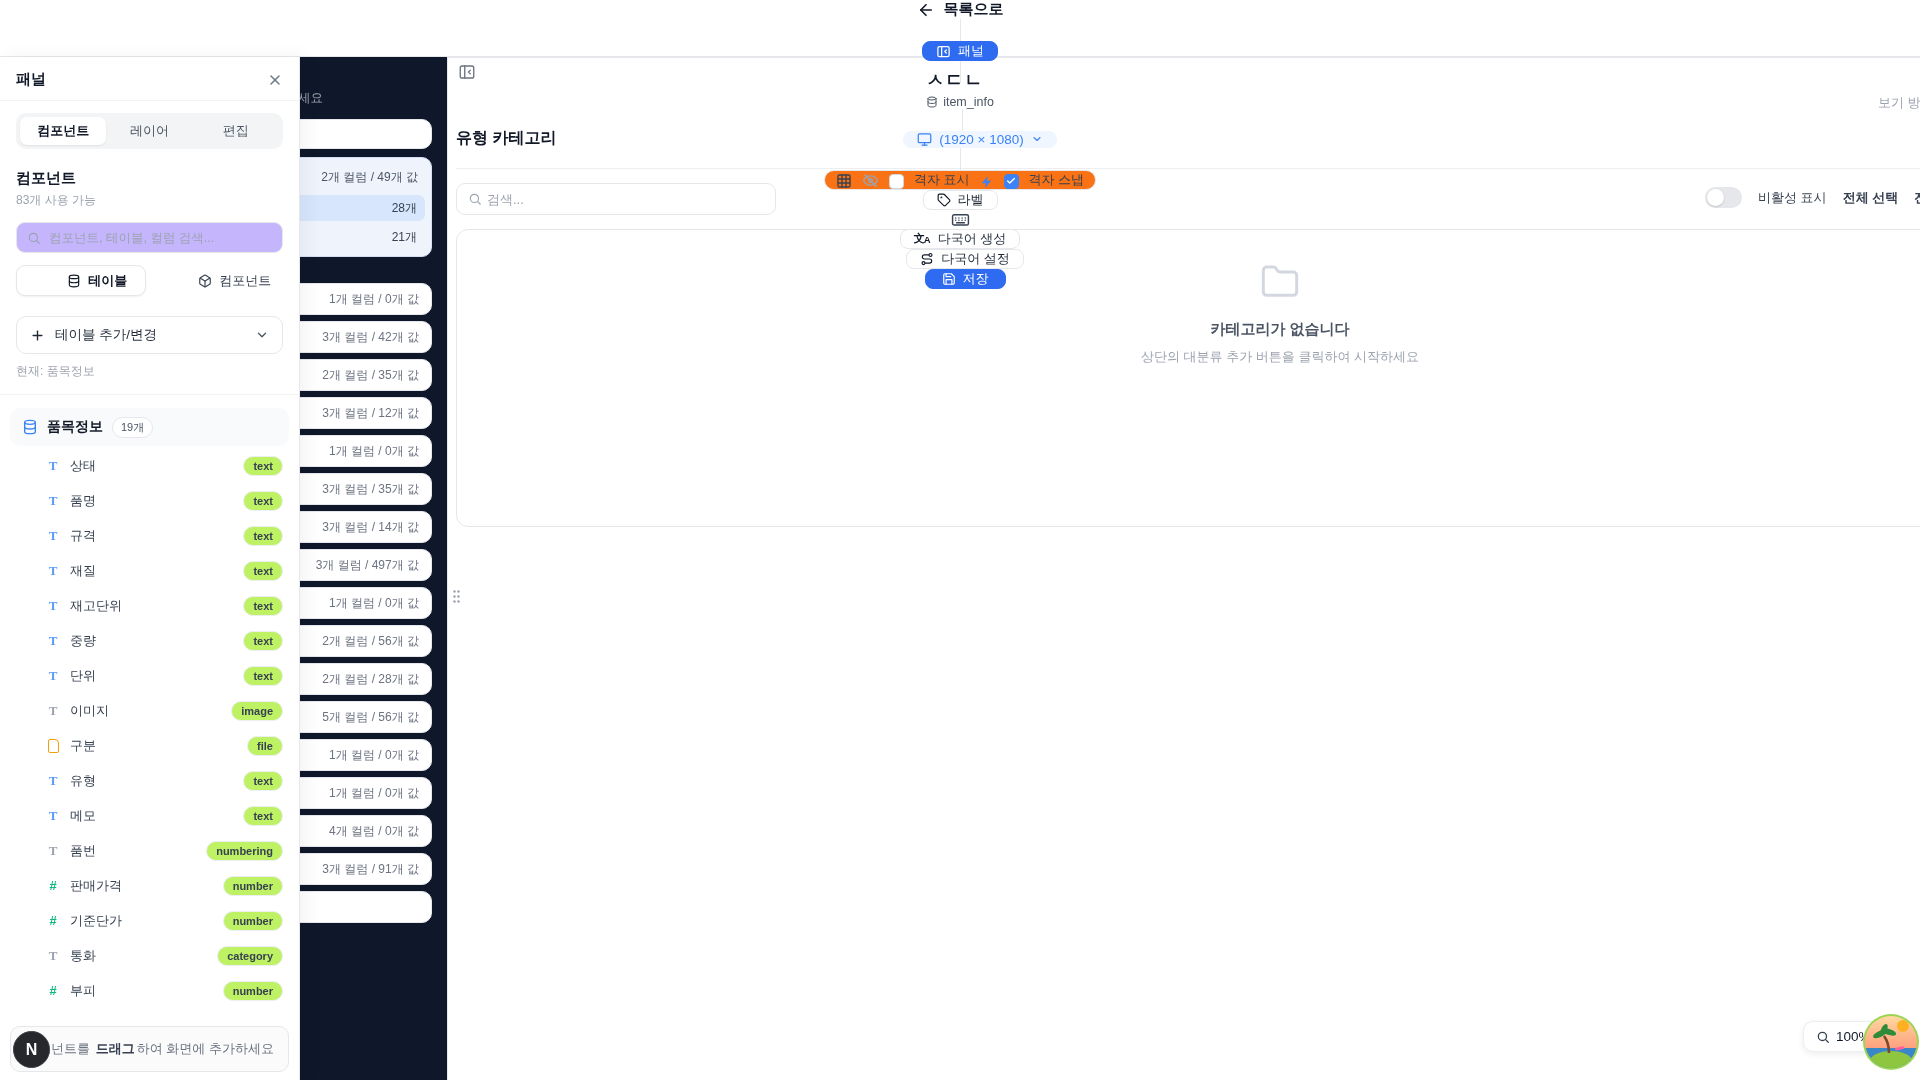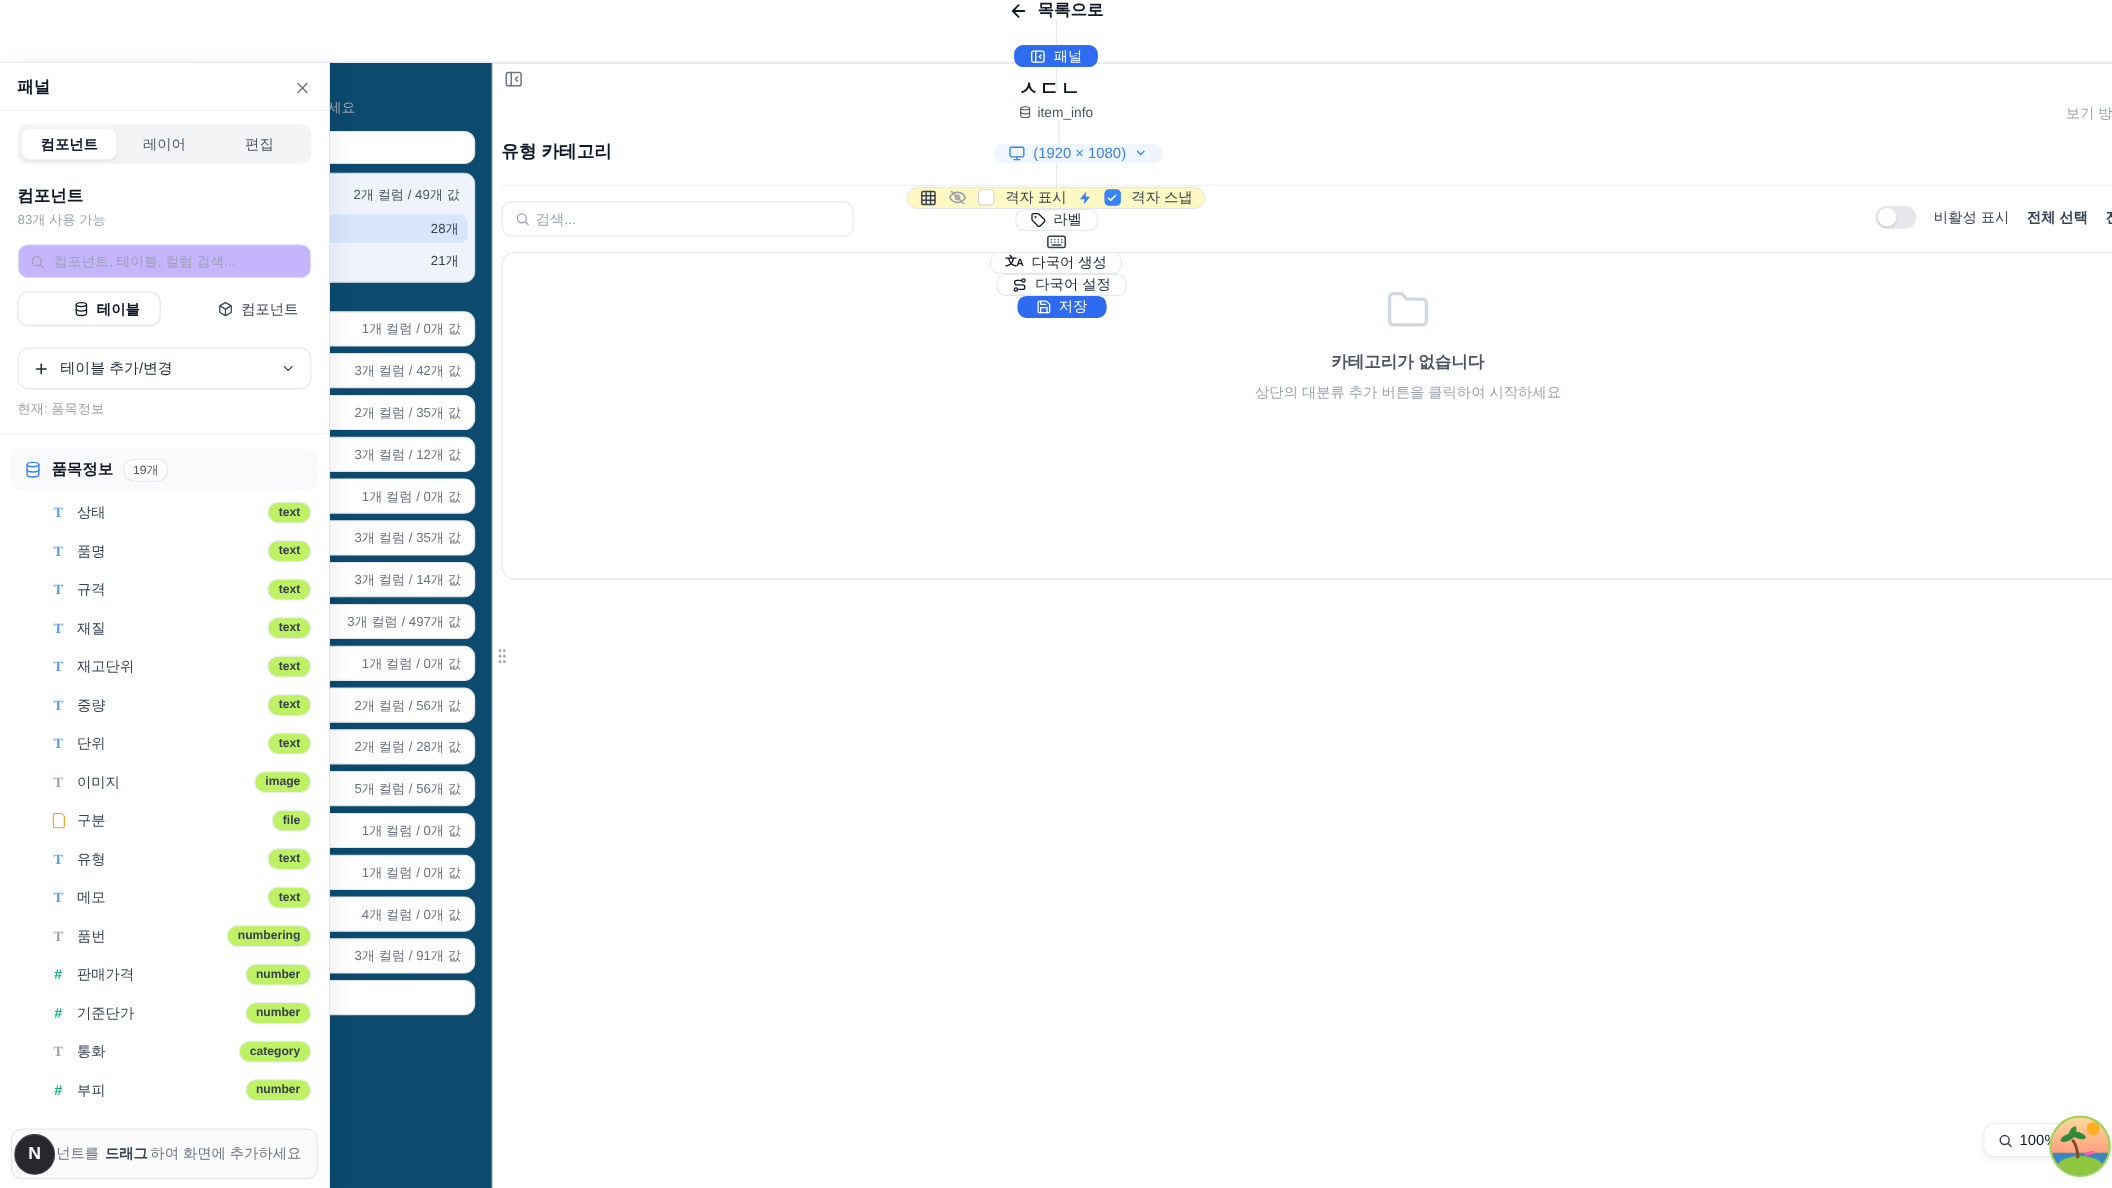--- a/index.html
+++ b/index.html
@@ -16,22 +16,22 @@
   .back-btn { display:flex; align-items:center; gap:9px; cursor:pointer; }
   .back-btn span { font-size:15px; font-weight:700; color:#111827; }
   .btn { display:inline-flex; align-items:center; gap:7px; height:30px; padding:0 13px;
     border-radius:8px; font-size:13px; cursor:pointer; white-space:nowrap; }
   .btn.primary { background:#2e6bf0; color:#fff; border:1px solid #2e6bf0; }
   .btn.ghost { background:#fff; color:#1f2937; border:1px solid #e5e7eb; }
   .btn.tint { background:#eff6ff; color:#3b82f6; border:1px solid #eff6ff; font-size:13.5px;margin-left:40px; }
   .title-stack { display:flex; flex-direction:column; margin:0 2px; line-height:1; }
   .screen-title { font-size:18px; font-weight:700; margin-top:-12px; letter-spacing:1px; }
   .screen-sub { display:flex; align-items:center; gap:5px; margin-top:7px; font-size:12.5px; color:#4b5563; }
-  .grid-group { display:flex; align-items:center; gap:10px; height:32px; padding:0 11px;
-    border:1px solid #e5e7eb; background:#fef9c3; border-radius:10px; }
+  .grid-group { display:flex; align-items:flex-end; gap:10px; height:32px; padding:0 11px;
+    border:1px solid #e5e7eb; background:#f97316; border-radius:10px; }
   .grid-group .lbl { font-size:13px; color:#374151; }
   .cbx { width:15px; height:15px; border-radius:4px; border:1.5px solid #d1d5db; background:#fff; }
   .cbx.on { background:#3b82f6; border-color:#3b82f6; display:flex; align-items:center; justify-content:center; }
   .spacer { flex:1; }
   .kbd-btn { margin:0 12px; cursor:pointer; }
   .xlate { display:inline-flex; align-items:flex-end; font-weight:700; color:#111827; }
   .xlate i { font-style:normal; font-size:11px; line-height:1; }
   .xlate b { font-size:9.5px; line-height:1; margin-left:-1px; }
 
   
@@ -83,21 +83,21 @@
     font-weight:700; color:#374151; padding:3px 9px; }
   .panel-foot { position:absolute; left:10px; right:10px; bottom:8px; height:46px;
     border:1px solid #e5e7eb; background:#fbfbfc; border-radius:10px; display:flex;
     align-items:center; justify-content:center; font-size:13px; color:#6b7280; z-index:5; }
   .panel-foot b { color:#374151; margin:0 2px; }
   .n-badge { position:absolute; left:13px; bottom:12px; width:37px; height:37px; border-radius:50%;
     background:#26282c; border:1px solid #3c3f45; color:#fff; display:flex; align-items:center;
     justify-content:center; font-size:16px; font-weight:700; z-index:6; cursor:pointer; }
 
   
-  .strip { position:absolute; left:180px; top:57px; bottom:0; width:268px; background:#0c4a6e;
+  .strip { position:absolute; left:180px; top:57px; bottom:0; width:268px; background:#0f172a;
     border-right:1px solid #e5e7eb; z-index:10; }
   .strip-hint { position:absolute; left:118px; top:33px; font-size:12.5px; color:#9ca3af; }
   .strip-input { position:absolute; left:8px; right:15px; top:62px; height:30px;
     border:1px solid #e5e7eb; border-radius:10px; background:#fff; }
   .sel-card { position:absolute; left:8px; right:15px; top:100px; border:1px solid #d4def5;
     background:#eef3fc; border-radius:10px; padding:6px; }
   .sel-card .head { text-align:right; font-size:12px; color:#4b5563; padding:5px 7px 6px; }
   .sel-card .col { height:26px; display:flex; align-items:center; justify-content:flex-end;
     padding:0 8px; font-size:12px; color:#374151; border-radius:7px; margin-top:3px; cursor:pointer; }
   .sel-card .col.on { background:#d7e6fd; }

